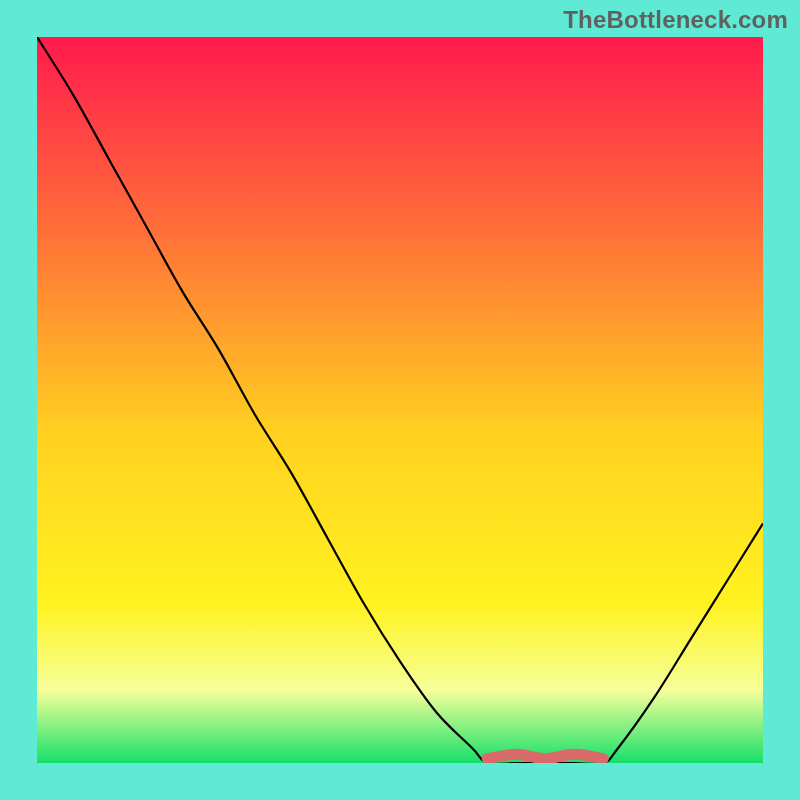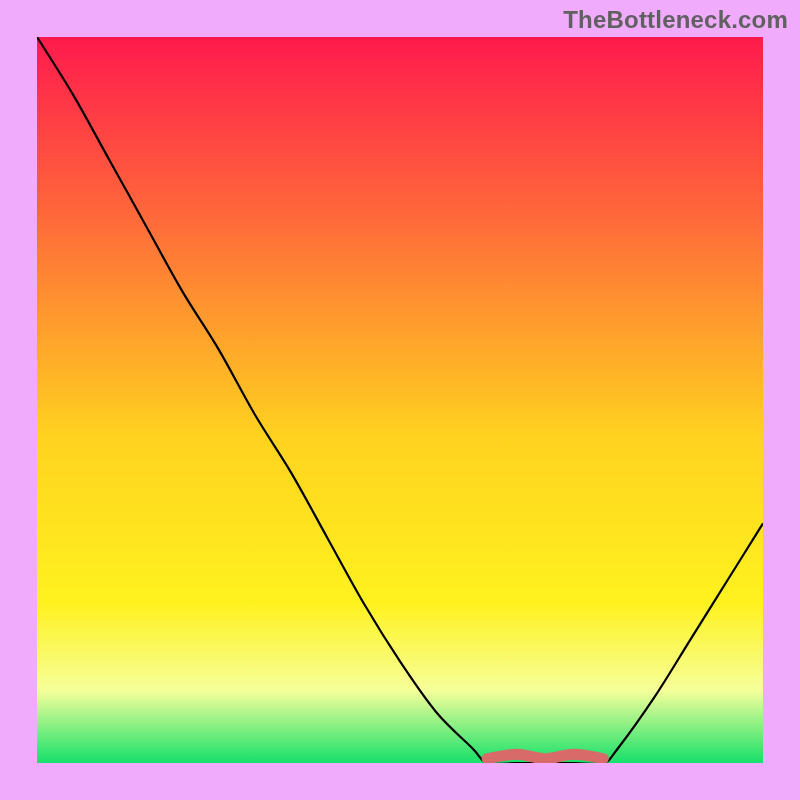--- a/index.html
+++ b/index.html
@@ -1,21 +1,21 @@
 <!DOCTYPE html>
 <html><head>
 <meta charset="utf-8">
 <style>
   * { margin: 0; padding: 0; box-sizing: border-box; }
   html, body { width: 800px; height: 800px; overflow: hidden; background: #fff; }
   .frame {
     position: relative;
     width: 800px;
     height: 800px;
-    background: #f0abfc;
+    background: #5eead4;
   }
   .watermark {
     position: absolute;
     top: 6px;
     right: 12px;
     color: #606060;
     font-family: Arial, Helvetica, sans-serif;
     font-size: 24px;
     font-weight: bold;
     letter-spacing: 0.2px;

